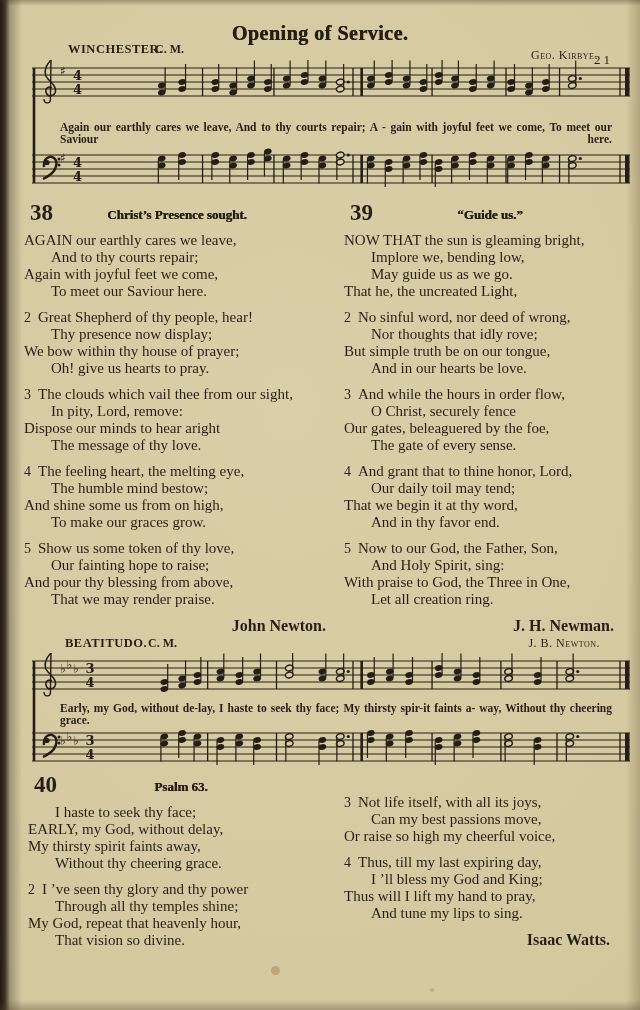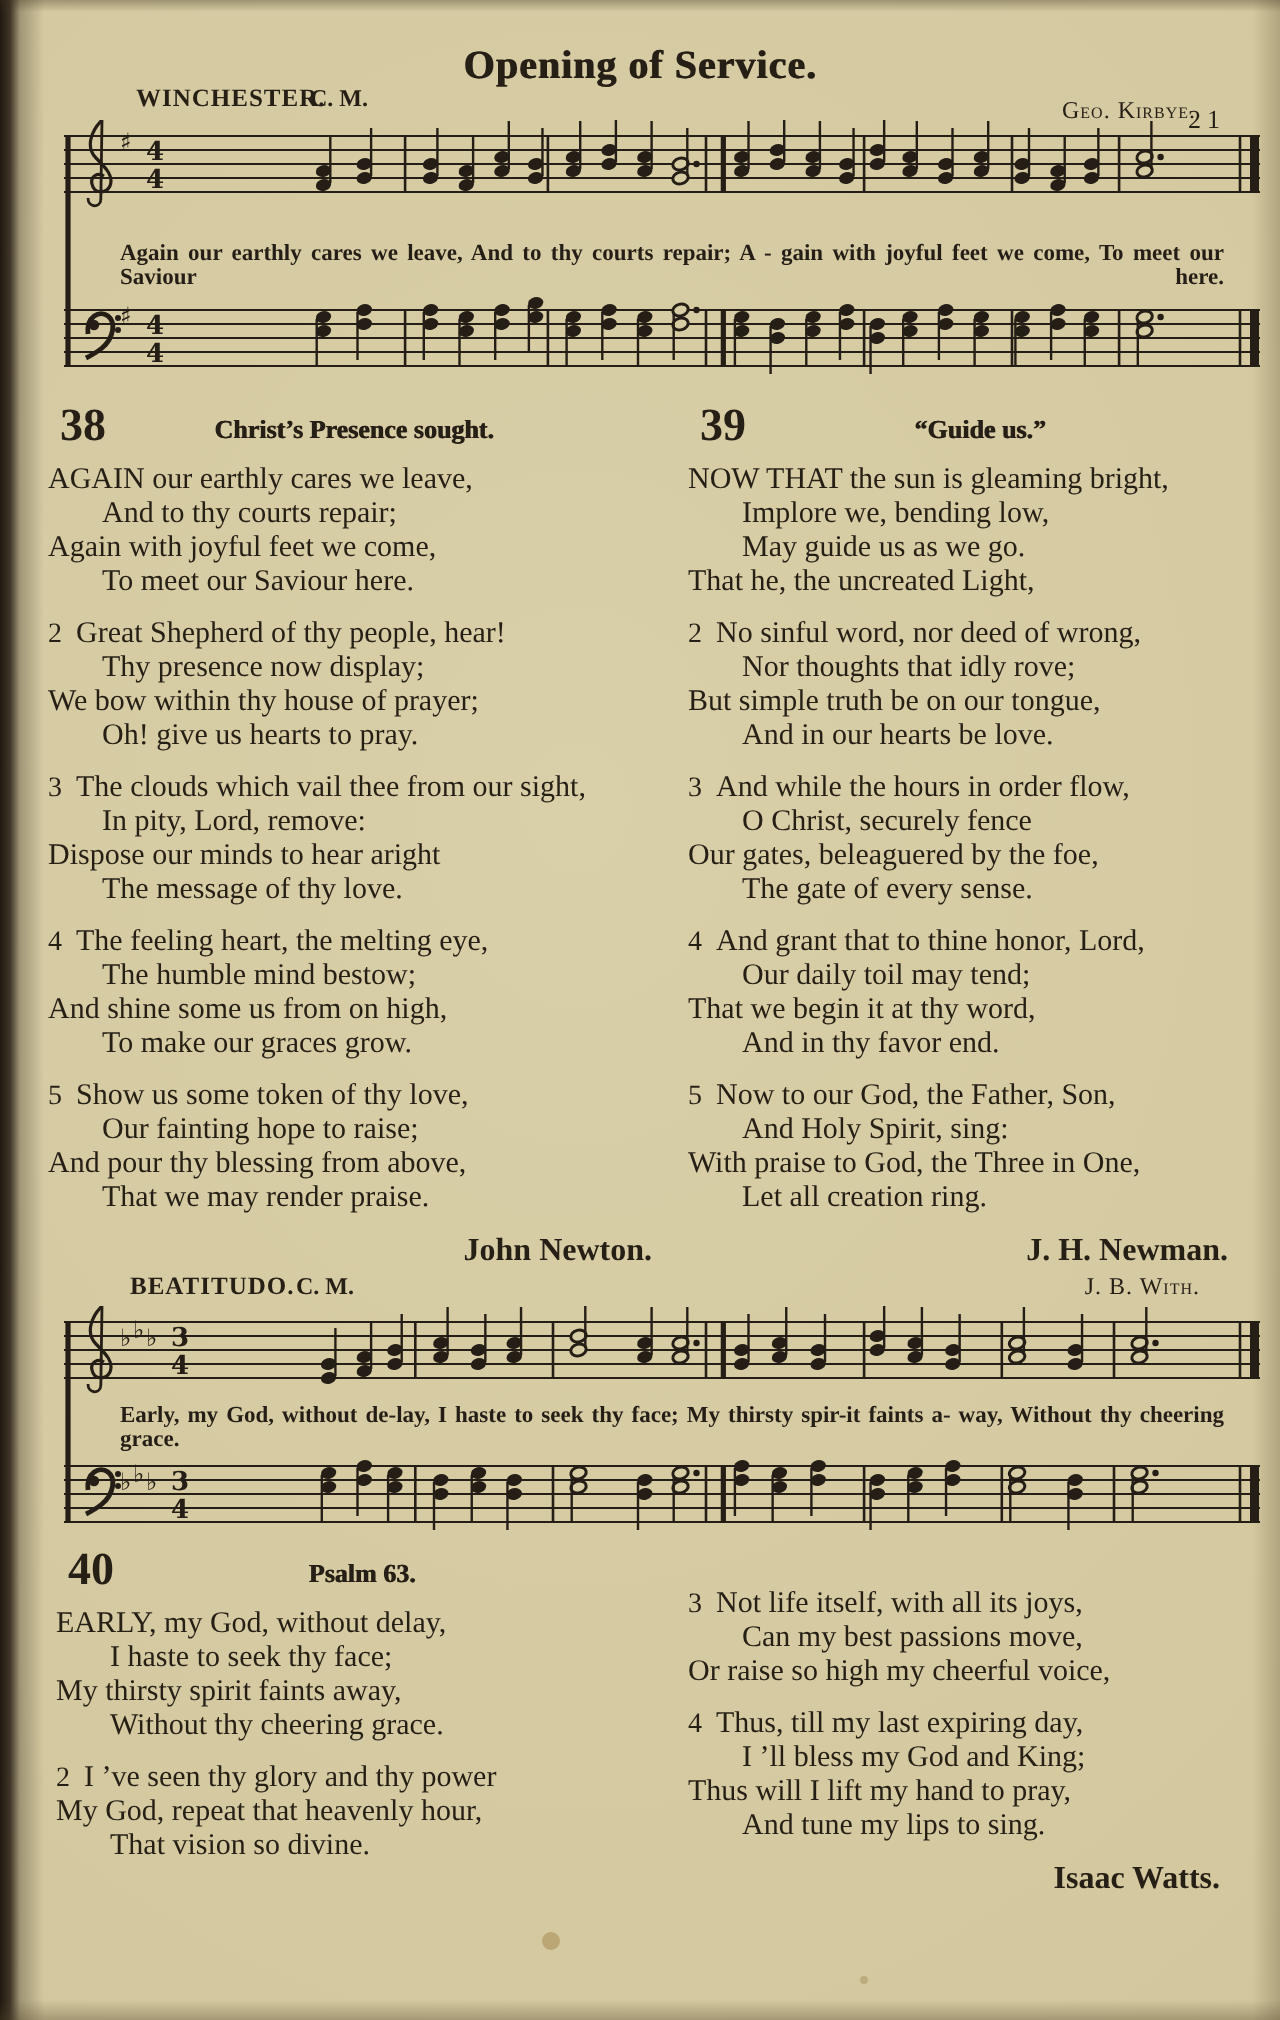--- a/index.html
+++ b/index.html
@@ -314,21 +314,21 @@
           <div class="vline ind"><span>And Holy Spirit, sing:</span></div>
           <div class="vline"><span>With praise to God, the Three in One,</span></div>
           <div class="vline ind"><span>Let all creation ring.</span></div>
         </div>
       </div>
     <div class="author" style="padding-right:22px;">J. H. Newman.</div>
   </div>
 
   <span class="tunename" style="left:65px;top:636px;">BEATITUDO.</span>
   <span class="tunemeter" style="left:148px;top:636px;">C. M.</span>
-  <span class="composer" style="right:40px;top:636px;">J. B. With.</span>
+  <span class="composer" style="right:40px;top:636px;">J. B. Newton.</span>
 
   <svg id="sys2" class="music-svg" style="top:653px;" height="118" width="606">
       <line x1="4" y1="8" x2="602" y2="8" stroke="#241e16" stroke-width="1"></line>
       <line x1="4" y1="15" x2="602" y2="15" stroke="#241e16" stroke-width="1"></line>
       <line x1="4" y1="22" x2="602" y2="22" stroke="#241e16" stroke-width="1"></line>
       <line x1="4" y1="29" x2="602" y2="29" stroke="#241e16" stroke-width="1"></line>
       <line x1="4" y1="36" x2="602" y2="36" stroke="#241e16" stroke-width="1"></line>
       <path d="M23,0 C17,6 15,14 20,19 C25,24 29,28 27,33 C25,37 19,37 18,32 C17,28 21,26 24,28" fill="none" stroke="#241e16" stroke-width="1.6"></path>
       <line x1="23" y1="0" x2="22.4" y2="40" stroke="#241e16" stroke-width="1.4"></line>
       <path d="M22.4,40 C22,44 16,44 16,39" fill="none" stroke="#241e16" stroke-width="1.4"></path>
@@ -485,27 +485,28 @@
     </svg>
   <div class="lyric" style="top:702px;">Early, my God, without de-lay,  I haste to seek thy face; My thirsty spir-it faints a- way, Without thy cheering grace.</div>
 
   <div class="hymn" style="left:28px;top:772px;width:306px;" id="hymn40L">
     <div class="hymn-head">
       <span class="hymn-num">40</span>
       <span class="hymn-title">Psalm 63.</span>
     </div>
     <div class="verses">
         <div class="verse">
+          <div class="vline ind"><span>I haste to seek thy face;</span></div>
           <div class="vline"><span>EARLY, my God, without delay,</span></div>
-          <div class="vline ind"><span>I haste to seek thy face;</span></div>
           <div class="vline"><span>My thirsty spirit faints away,</span></div>
           <div class="vline ind"><span>Without thy cheering grace.</span></div>
         </div>
         <div class="verse">
           <div class="vline"><span class="vnum">2</span><span>I ’ve seen thy glory and thy power</span></div>
+          <div class="vline ind"><span>Through all thy temples shine;</span></div>
           <div class="vline"><span>My God, repeat that heavenly hour,</span></div>
           <div class="vline ind"><span>That vision so divine.</span></div>
         </div>
       </div>
   </div>
 
   <div class="hymn" style="left:344px;top:790px;width:292px;" id="hymn40R">
     <div class="verses">
         <div class="verse">
           <div class="vline"><span class="vnum">3</span><span>Not life itself, with all its joys,</span></div>

